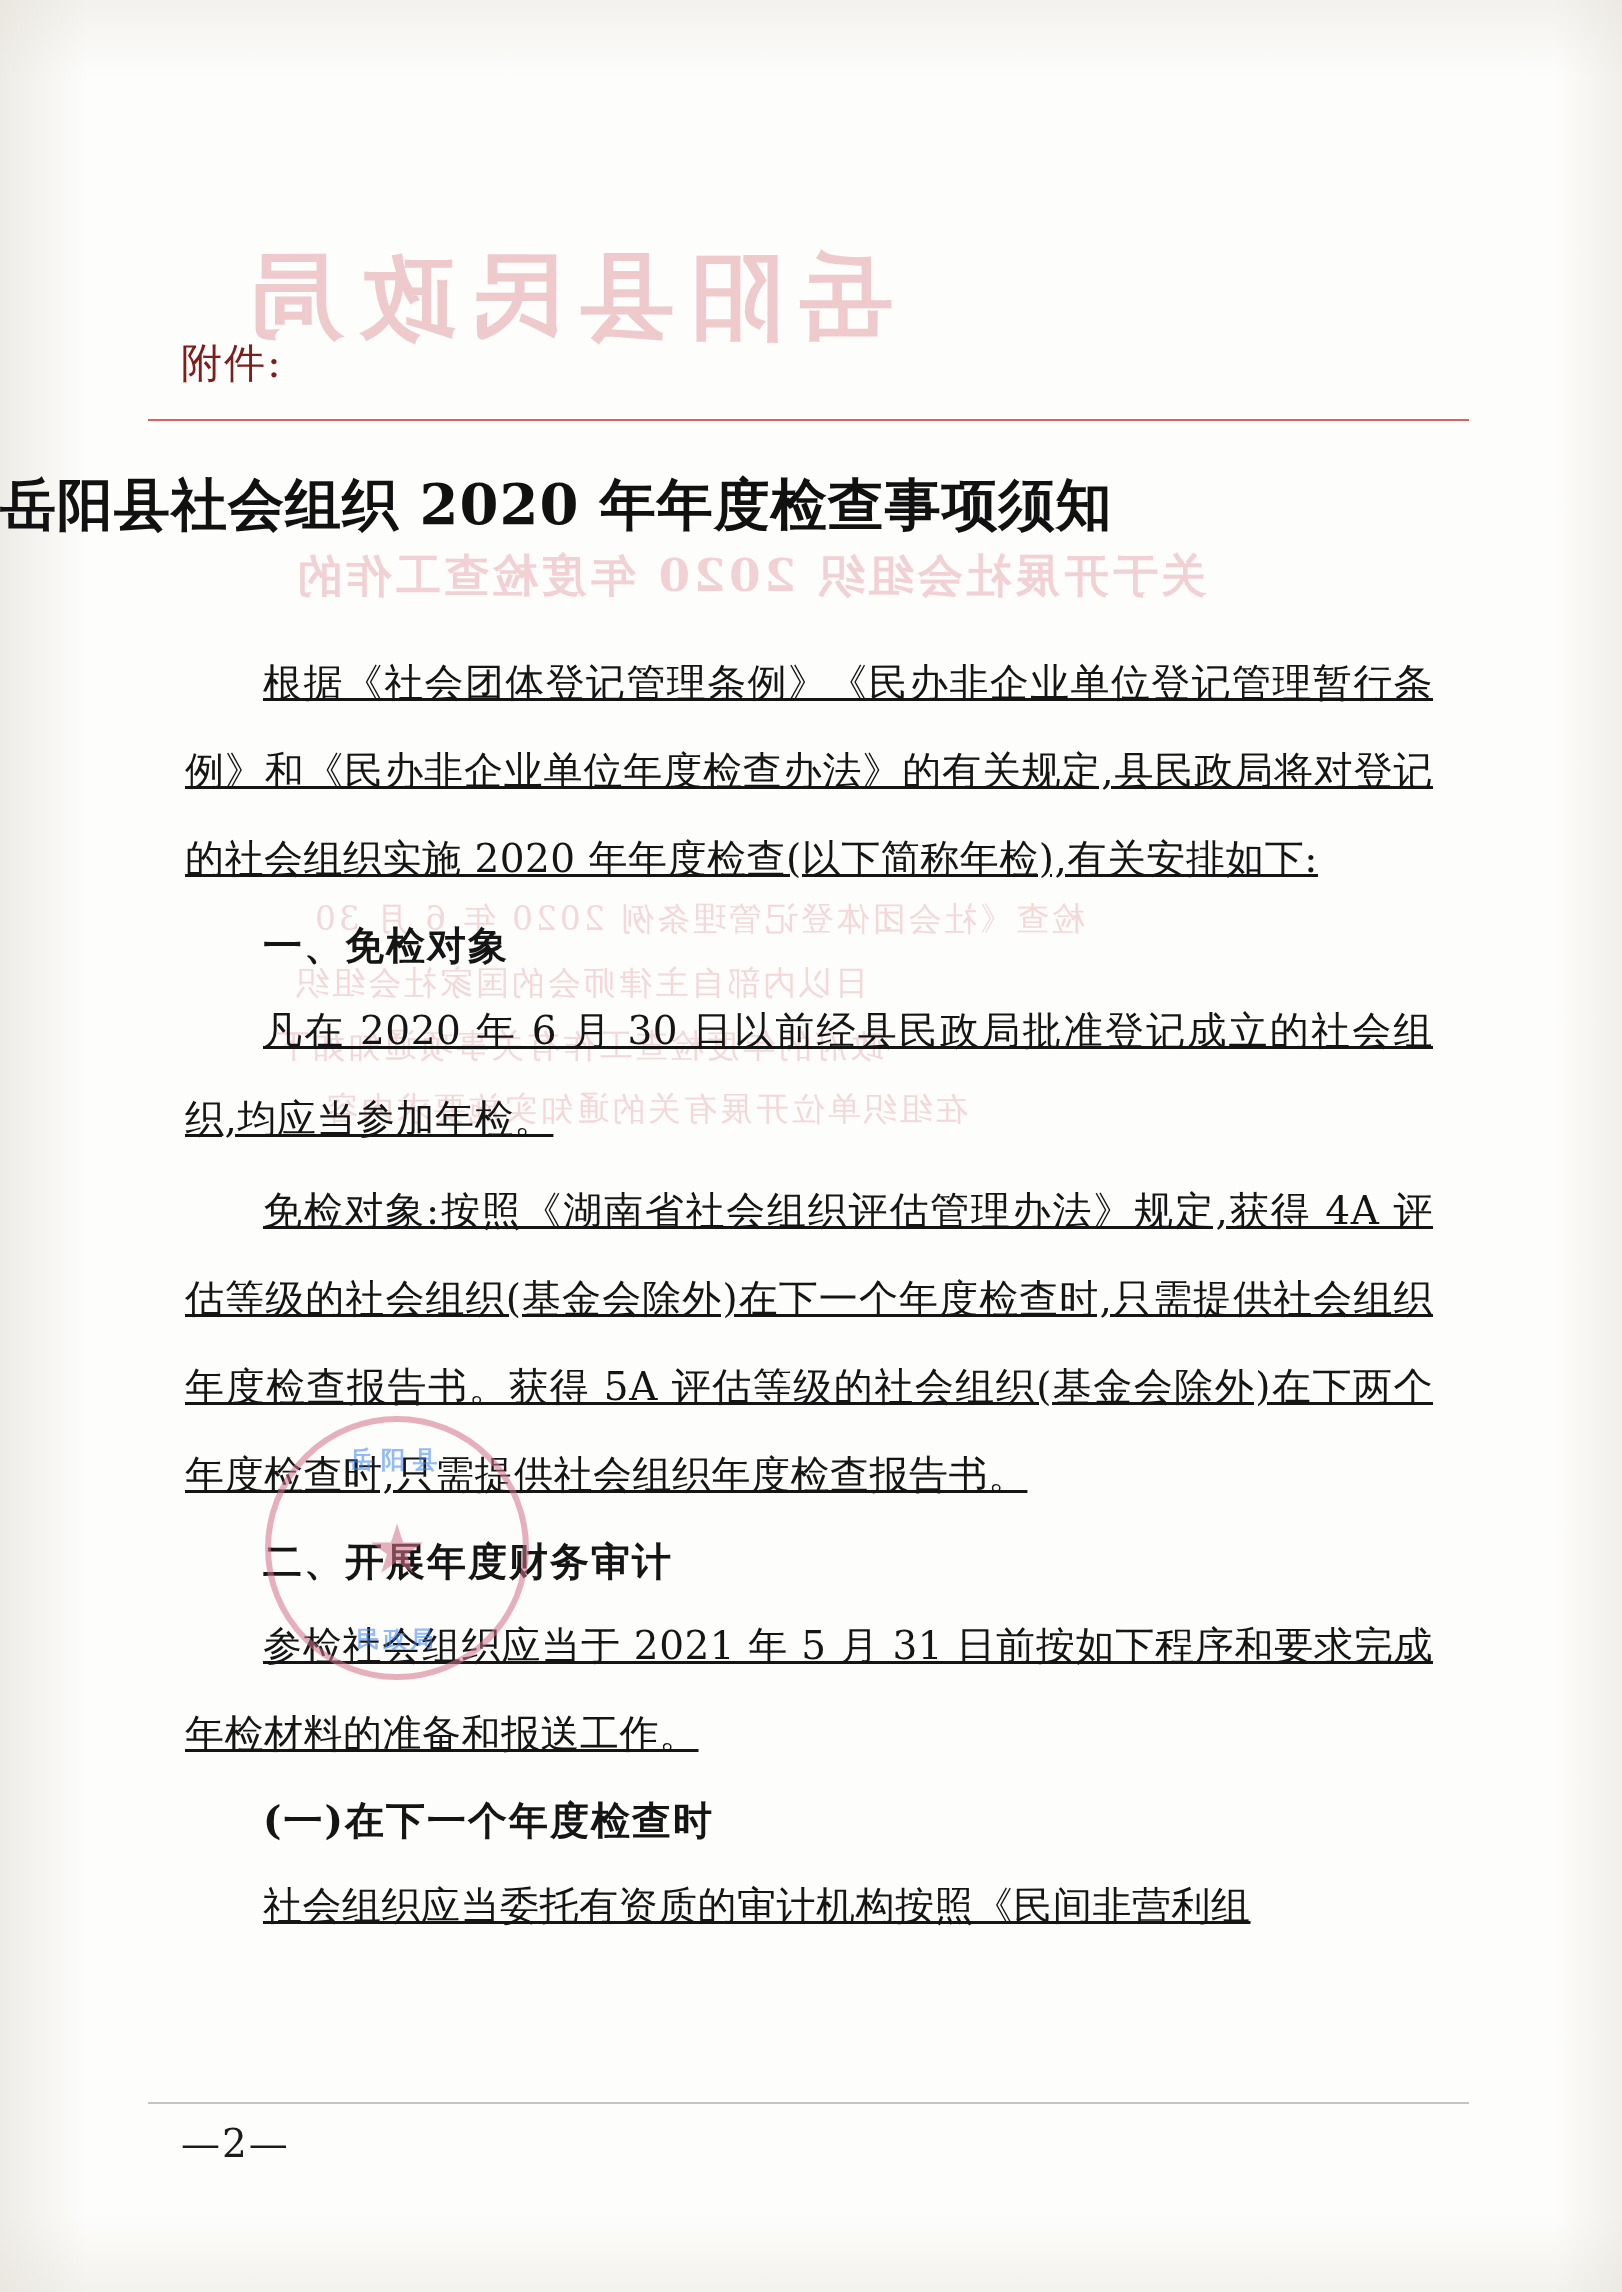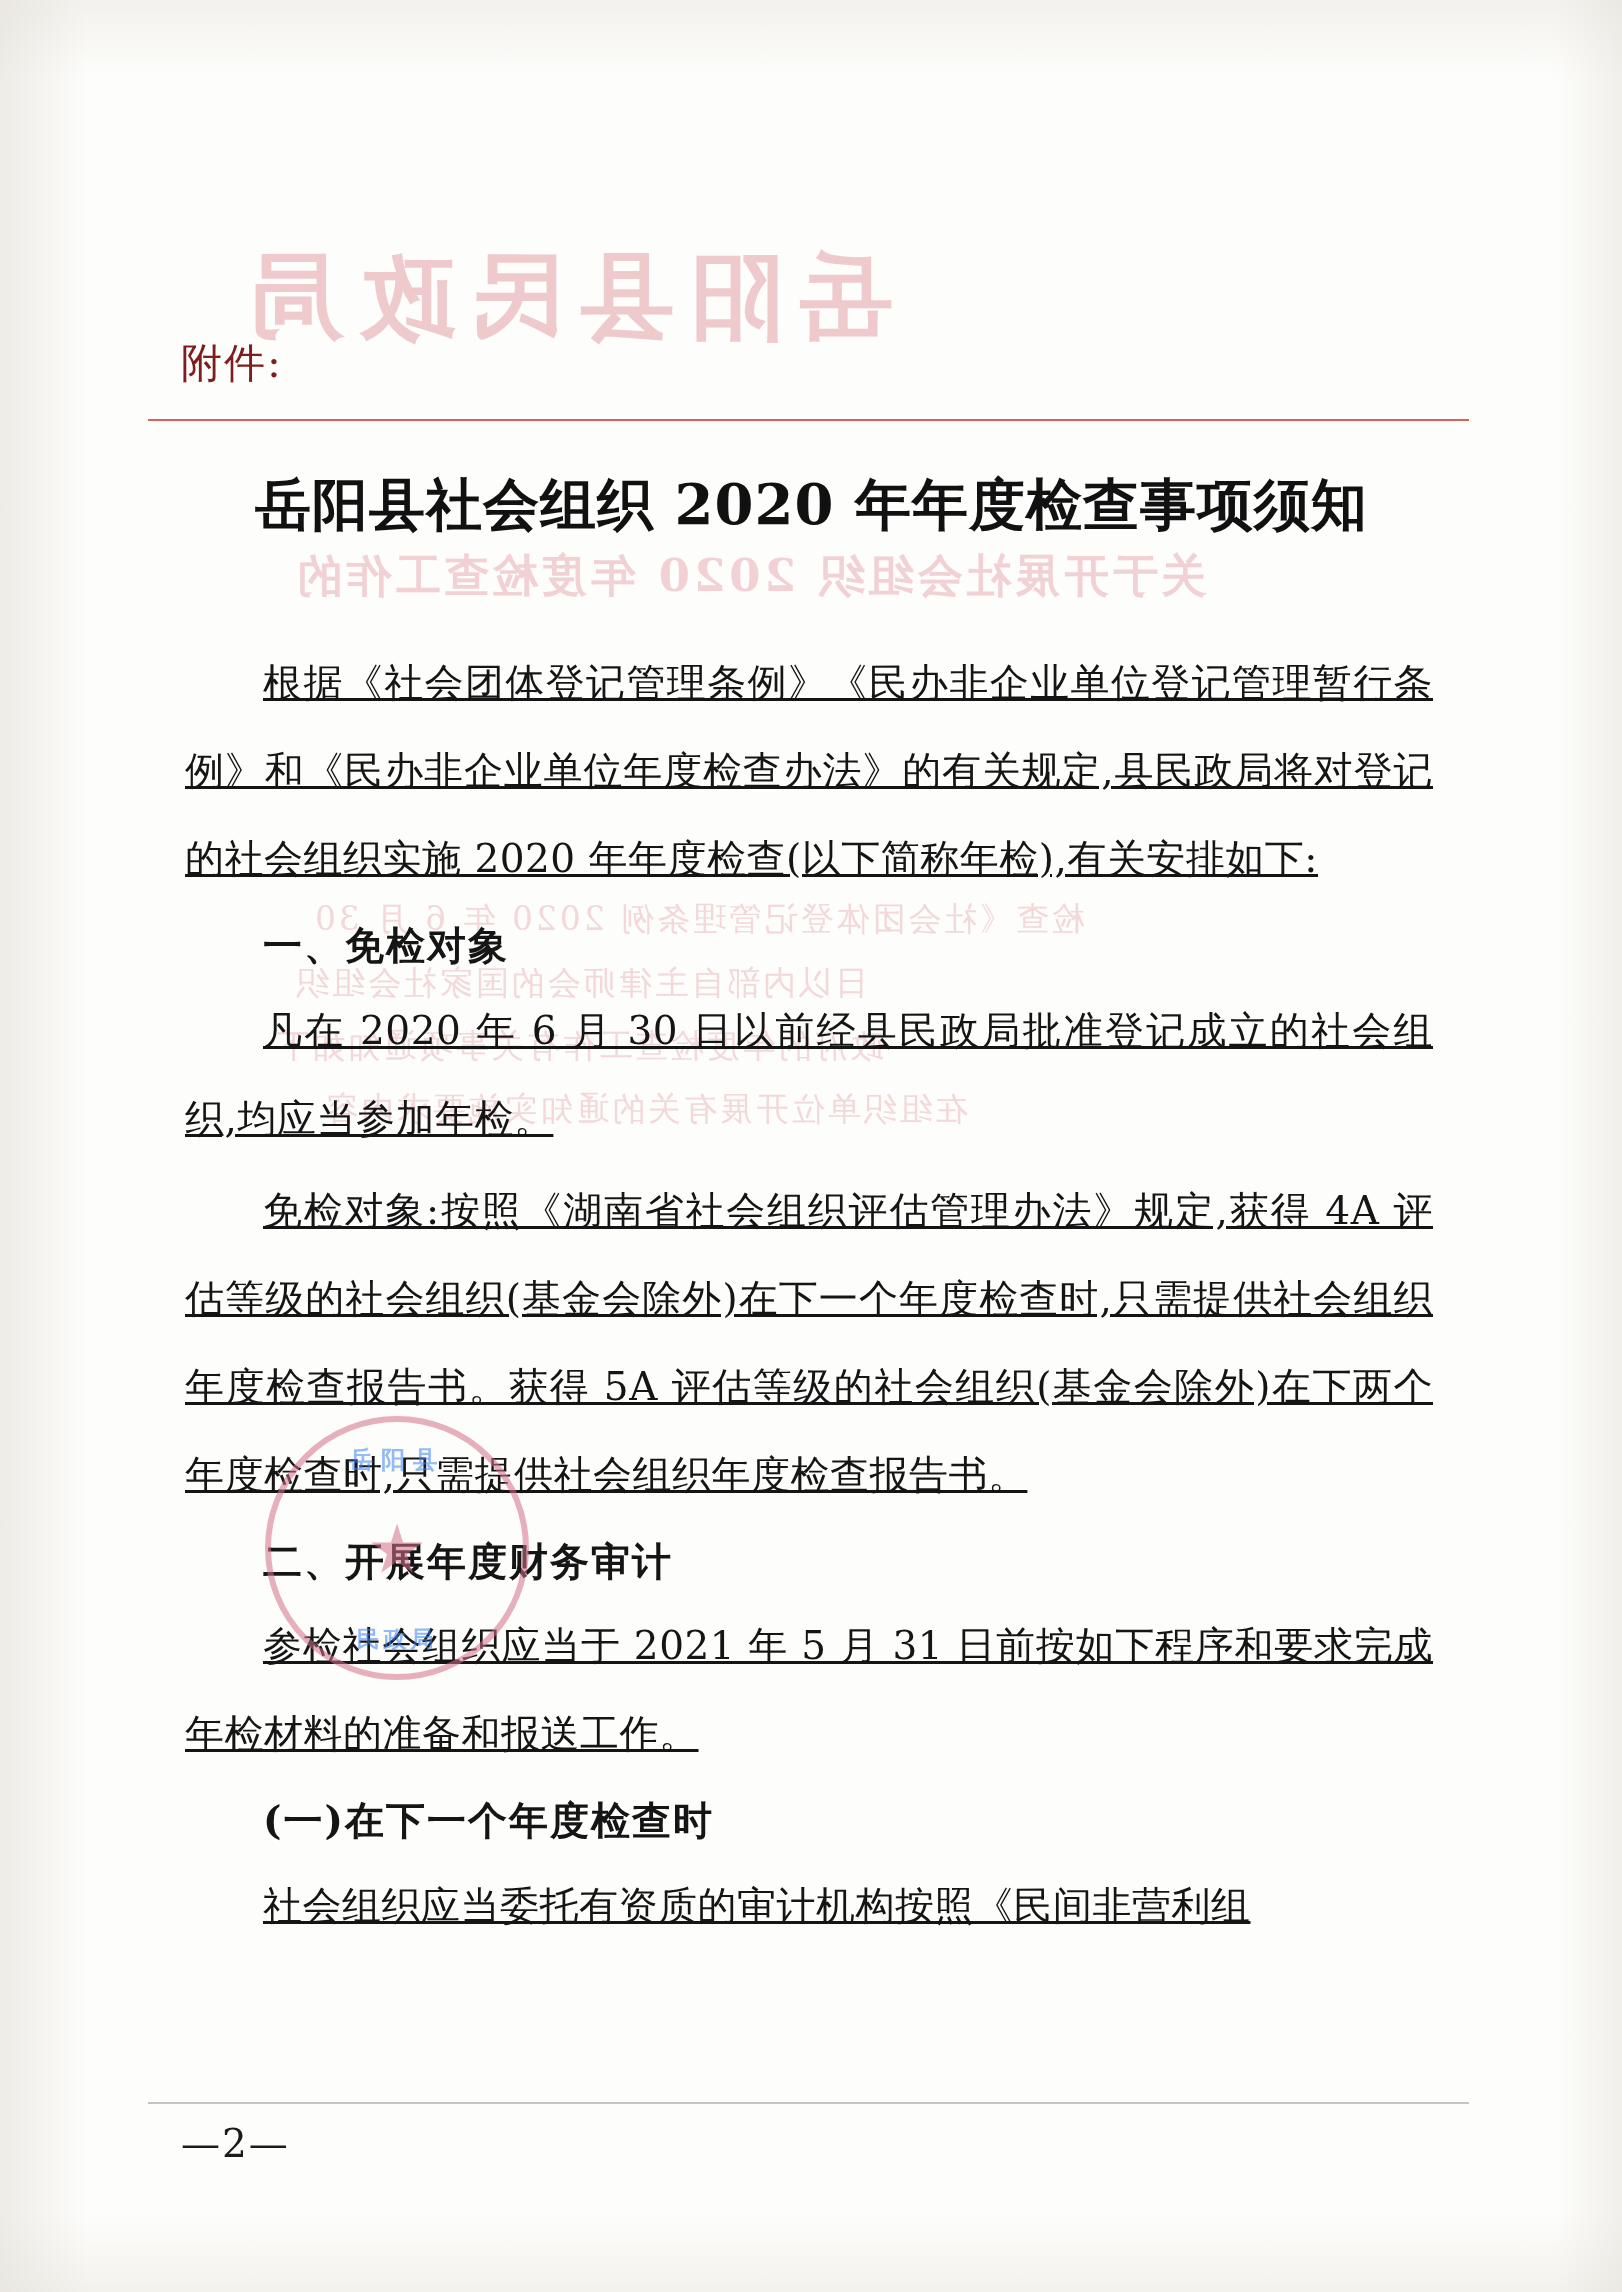--- a/index.html
+++ b/index.html
@@ -84,21 +84,21 @@
     width: 1321px;
     height: 0;
     border-top: 2.9px solid #cf2c2c;
     opacity: .75;
   }
   .doc-title {
     position: absolute;
     left: 0;
     top: 468px;
     width: 1623px;
-    text-align: center;
+    text-align: left;
     font-size: 56px;
     font-weight: 700;
     letter-spacing: 1px;
     color: #111;
   }
 
   
   .body {
     position: absolute;
     left: 185px;

